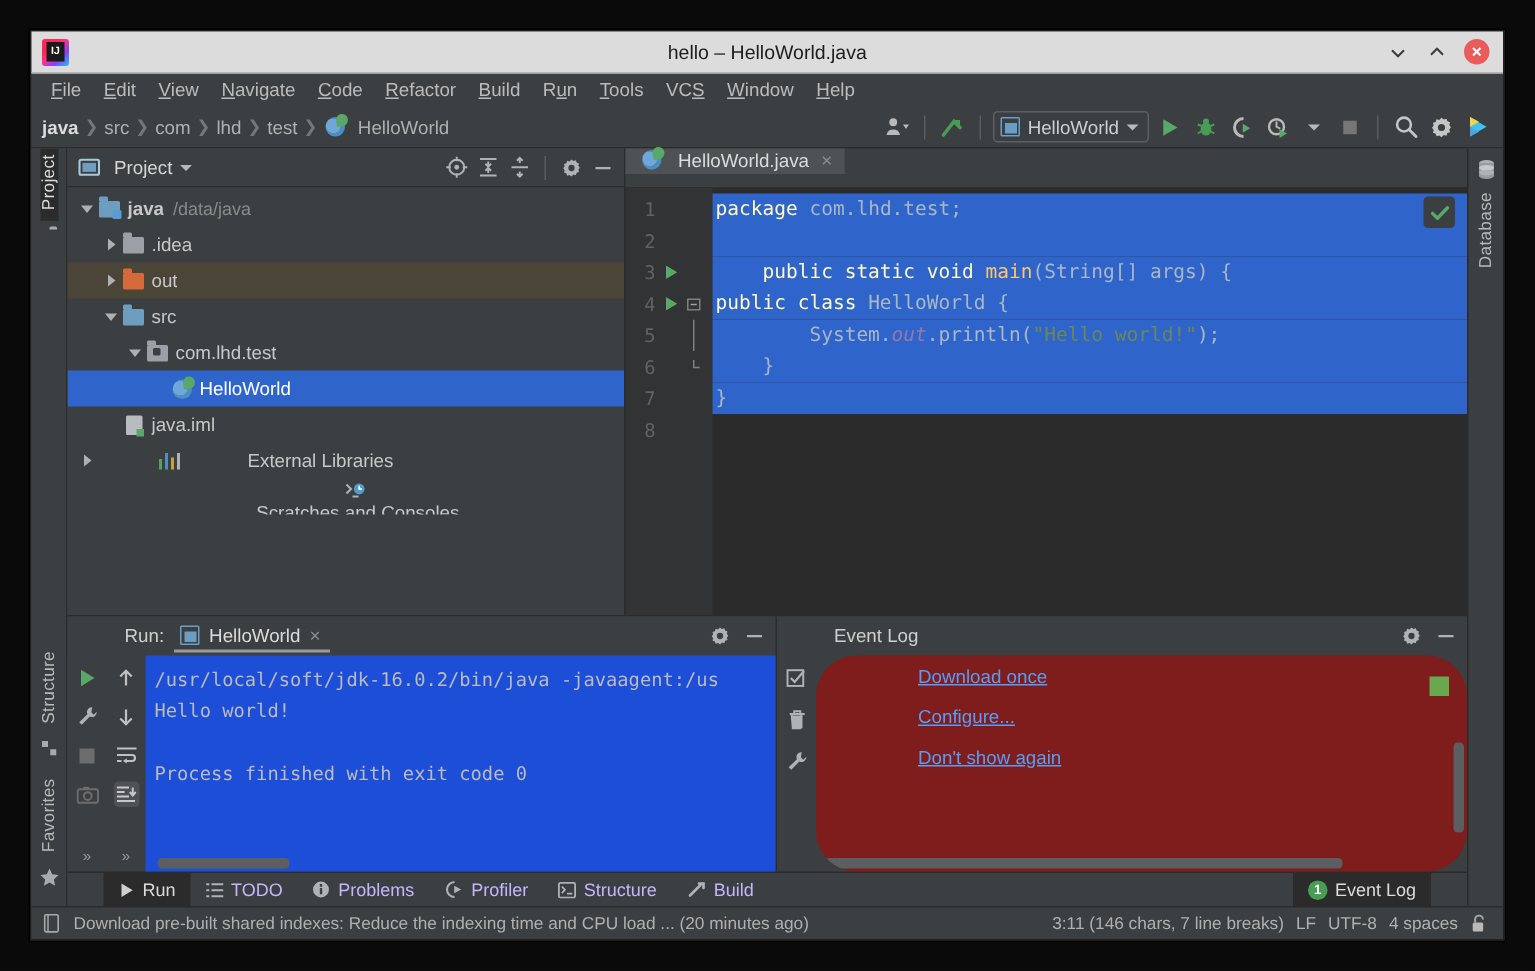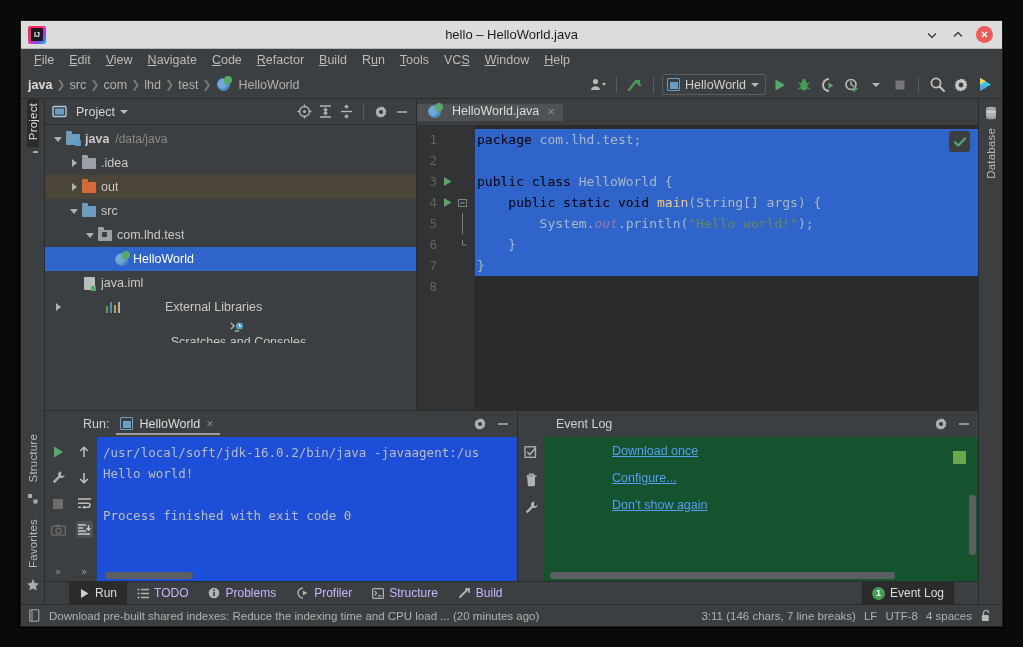--- a/index.html
+++ b/index.html
@@ -152,21 +152,21 @@
   .iml { width:11px;height:13px;background:#b9bcbe;border-radius:1px;position:relative;}
   .iml:after{content:"";position:absolute;right:-1px;bottom:-1px;width:5px;height:5px;background:#59a869;}
   .libs { display:flex;gap:1.5px;align-items:flex-end;height:12px;}
   .libs i{width:2.5px;display:block;}
 
   
   .vsplit { width: 1px; background: #2b2b2b; flex: 0 0 1px; }
 
   
   .editor { flex: 1; display: flex; flex-direction: column; min-width: 0; background: #2b2b2b; }
-  .tabbar { height: 26px; background: #3c3f41; display: flex; align-items: center; flex:0 0 26px;}
+  .tabbar { height: 26px; background: #3c3f41; display: flex; align-items: flex-start; flex:0 0 26px;}
   .etab {
     display: flex; align-items: center; gap: 6px; padding: 0 8px 0 9px;
     background: #4e5254; font-size: 12.5px; color: #dcdcdc;
     border-bottom: 2px solid #4e5254;
   }
   .etab .x { color: #8c8c8c; font-size: 13px; margin-left: 2px; }
   .code-area { flex: 1; display: flex; position: relative; background: #2b2b2b; overflow:hidden; }
   .gutter {
     width: 58px; flex: 0 0 58px; background: #313335; position: relative;
     font-family: "DejaVu Sans Mono", monospace; font-size: 12.5px; color: #606366;
@@ -175,21 +175,21 @@
   .gline { height: 21px; display:flex; align-items:center; justify-content:flex-start; position:relative;}
   .gnum { width: 20px; text-align: right; }
   .grun { width:14px; display:flex;align-items:center;justify-content:center;margin-left:3px;}
   .gfold{ width:12px; display:flex;align-items:center;justify-content:center;margin-left:3px;color:#808080;font-size:9px;}
   .code {
     flex: 1; position: relative; font-family: "DejaVu Sans Mono", monospace;
     font-size: 13px; padding-top: 4px; color: #a9b7c6; min-width:0;
   }
   .cline { height: 21px; line-height: 21px; white-space: pre; padding-left: 2px; }
   .cline.selbg { background: #2f65ca; }
-  .kw { color: #000000; }
+  .kw { color: #fef9c3; }
   .str { color: #6a8759; }
   .fnm { color: #ffc66d; }
   .fld2 { color: #9876aa; font-style: italic; }
   .plain { color: #a9b7c6; }
   .check-badge {
     position: absolute; right: 8px; top: 6px; width: 21px; height: 21px;
     background: #3c3f41; border-radius: 3px; display:flex;align-items:center;justify-content:center;
   }
 
   
@@ -212,21 +212,21 @@
   .console {
     flex:1; background:#1d4ed8; color:#bbbbbb; font-family:"DejaVu Sans Mono", monospace;
     font-size:12.5px; padding:5px 0 0 6px; position:relative; overflow:hidden; min-width:0;
   }
   .cl { height: 21px; line-height:21px; white-space:pre; }
   .hscroll { position:absolute; left:8px; bottom:2px; height:7px; width:88px; background:#5c5f61; border-radius:3px;}
 
   .event-panel { flex:1; display:flex;flex-direction:column; background:#3c3f41; min-width:0;}
   .ev-body { flex:1; display:flex; min-height:0;}
   .ev-icons { width:26px;flex:0 0 26px;display:flex;flex-direction:column;align-items:center;gap:11px;padding-top:6px;}
-  .ev-content { flex:1; background:#14532d; position:relative; overflow:hidden; font-size:12.5px;}
+  .ev-content { flex:1; background:#7f1d1d; position:relative; overflow:hidden; font-size:12.5px;border-radius:27px;}
   .ev-row { display:flex; align-items:center; height:27px; padding-left:8px; }
   .ev-time { width:60px; flex:0 0 60px; color:#b5b5b5; font-size:12.5px; }
   .ev-link { color:#589df6; text-decoration: underline; }
   .ev-square { position:absolute; right:12px; top:14px; width:13px;height:13px;background:#6aa84f;}
   .ev-vscroll{position:absolute;right:2px;top:58px;width:7px;height:60px;background:#5c5f61;border-radius:3px;}
   .ev-hscroll{position:absolute;left:6px;bottom:2px;height:7px;width:345px;background:#5c5f61;border-radius:3px;}
 
   
   .tw-strip {
     height: 23px; flex: 0 0 23px; background: #3c3f41; display:flex; align-items:stretch;
@@ -634,22 +634,22 @@
                   </div>
               <div class="gline">
                     <span class="gnum">8</span>
                     <span class="grun"></span>
                     <span class="gfold"></span>
                   </div>
             </div>
             <div class="code">
               <div class="cline selbg"><span class="kw">package</span><span class="plain"> com.lhd.test;</span></div>
               <div class="cline selbg">&nbsp;</div>
+              <div class="cline selbg"><span class="kw">    public static void </span><span class="fnm">main</span><span class="plain">(String[] args) {</span></div>
               <div class="cline selbg"><span class="kw">public class </span><span class="plain">HelloWorld {</span></div>
-              <div class="cline selbg"><span class="kw">    public static void </span><span class="fnm">main</span><span class="plain">(String[] args) {</span></div>
               <div class="cline selbg"><span class="plain">        System.</span><span class="fld2">out</span><span class="plain">.println(</span><span class="str">"Hello world!"</span><span class="plain">);</span></div>
               <div class="cline selbg"><span class="plain">    }</span></div>
               <div class="cline selbg"><span class="plain">}</span></div>
               <div class="cline">&nbsp;</div>
               <div class="check-badge">
                 <svg width="14" height="14" viewBox="0 0 14 14">
                       <path d="M2 7.2 L5.3 10.5 L12 3.5" stroke="#59a869" stroke-width="2.2" fill="none" stroke-linecap="round" stroke-linejoin="round"></path>
                     </svg>
               </div>
             </div>

